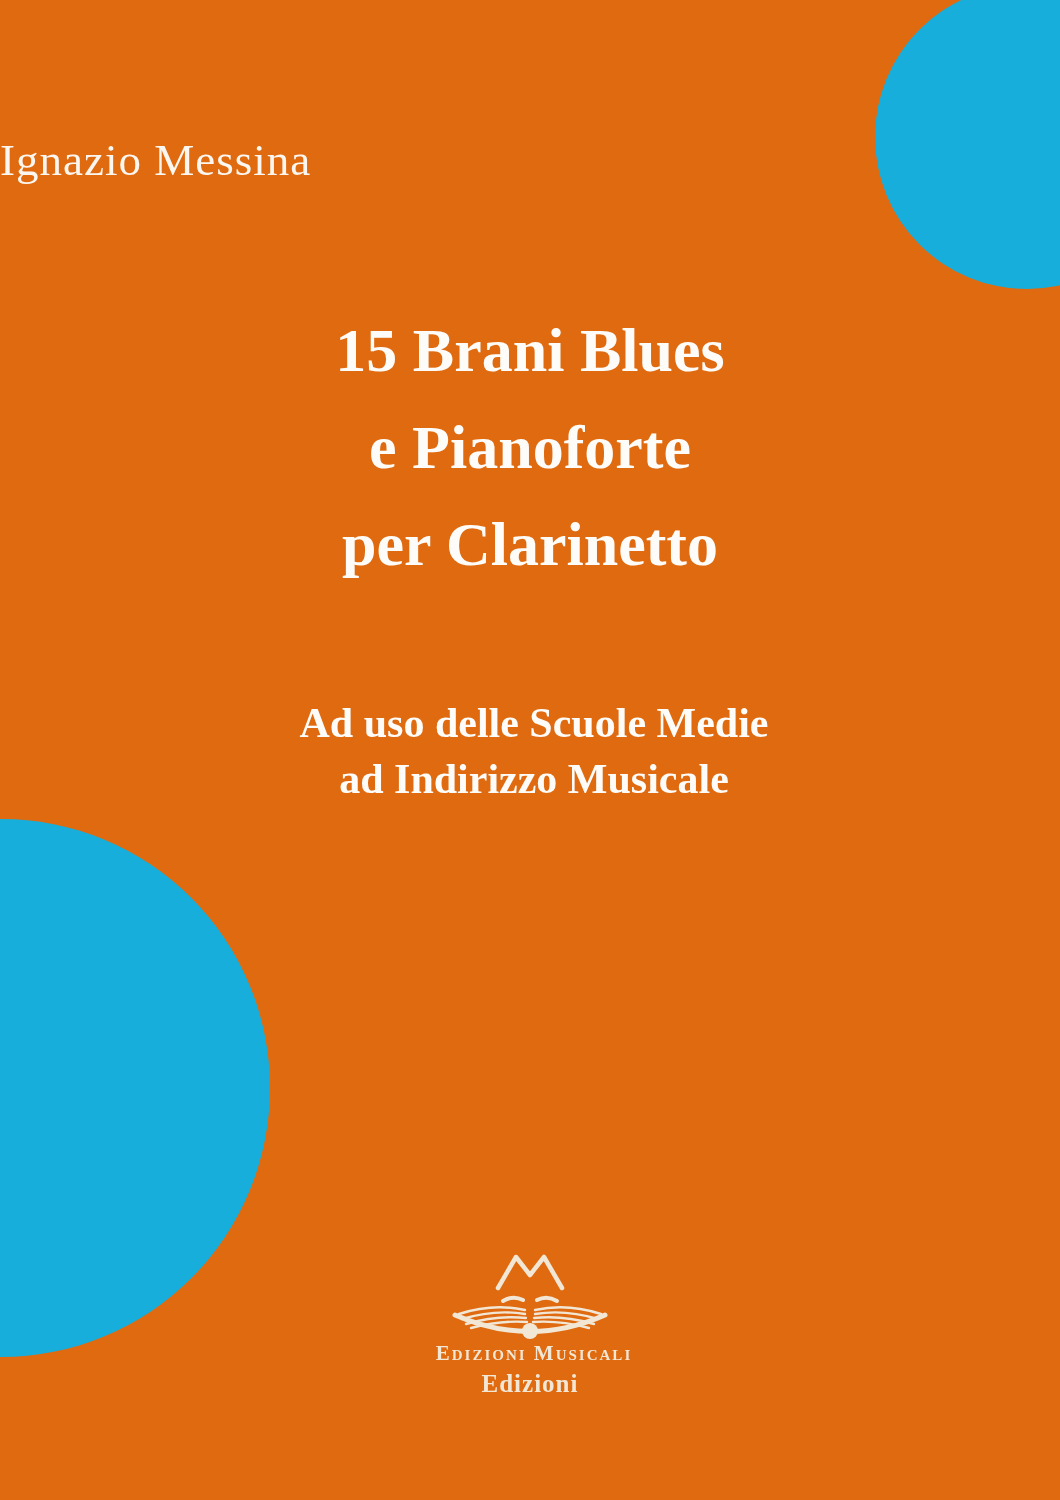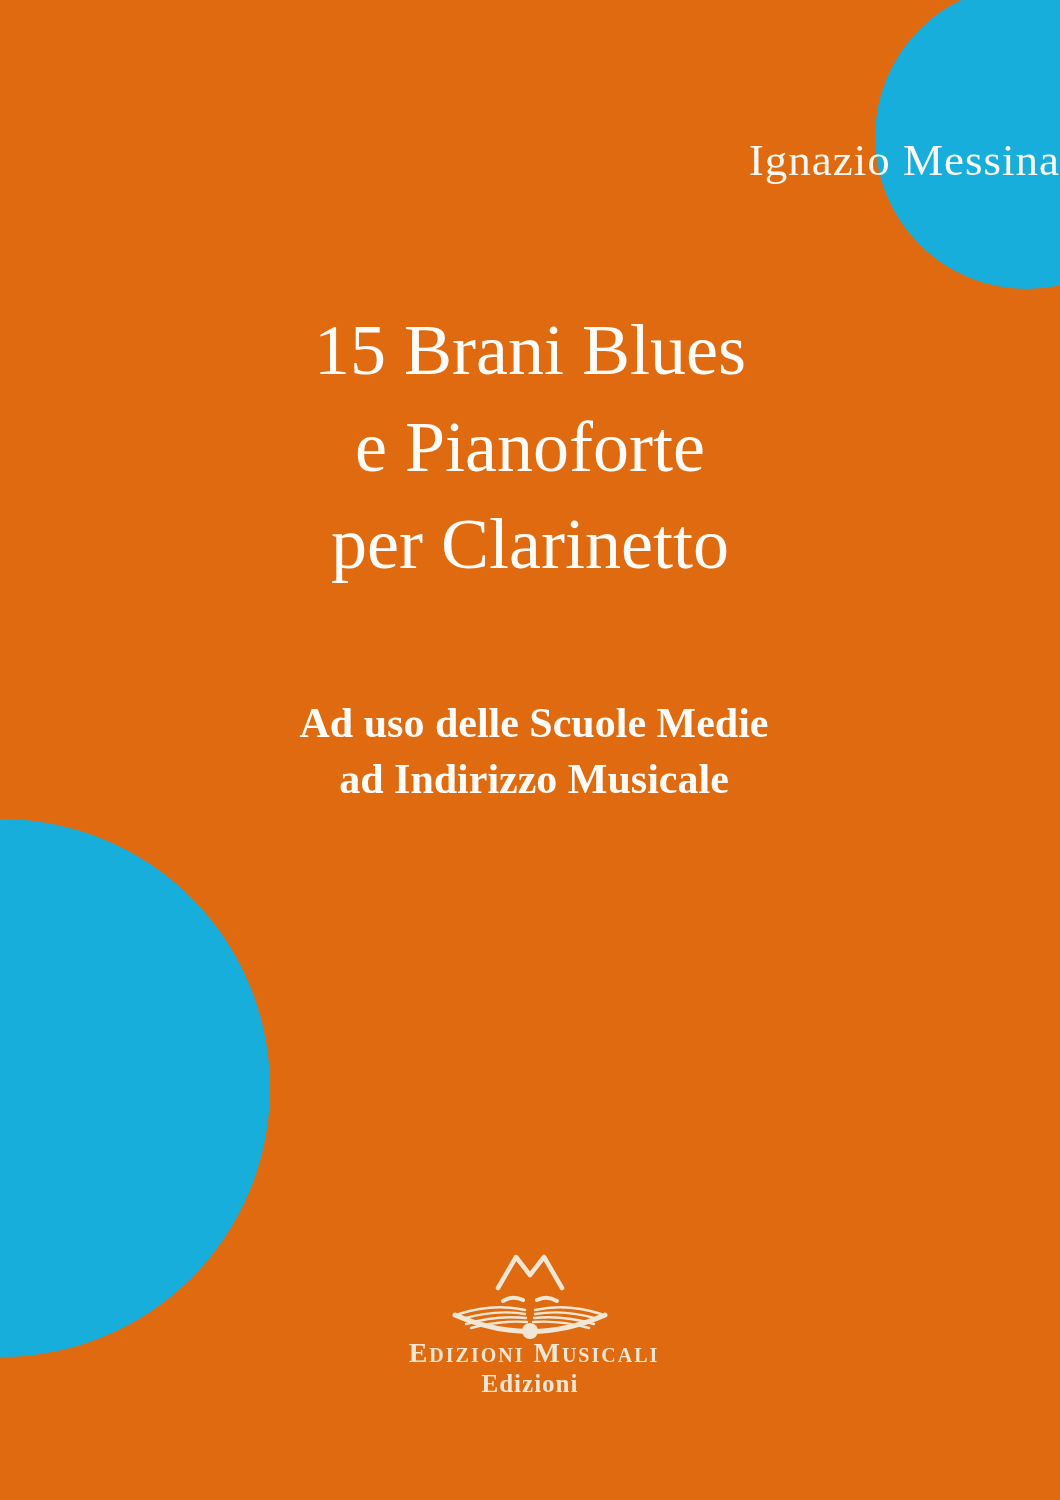--- a/index.html
+++ b/index.html
@@ -14,50 +14,50 @@
   .accent-circle{
     position:absolute;
     border-radius:50%;
     background:#18AEDC;
   }
   .accent-circle.top-right{ width:304px;height:304px; left:875px; top:-15px; }
   .accent-circle.bottom-left{ width:538px;height:538px; left:-268px; top:819px; }
 
   .author{
     position:absolute; top:134px; left:0; width:100%;
-    text-align:right;
+    text-align:left;
     font-size:45px; line-height:52px;
     letter-spacing:1px;
     color:#FBF7F0;
   }
   .title{
     position:absolute; top:302px; left:0; width:100%;
     text-align:center;
-    font-weight:normal;
-    font-size:72px; line-height:97px;
+    font-weight:bold;
+    font-size:62px; line-height:97px;
     color:#FEFCF8;
   }
   .subtitle{
     position:absolute; top:695px; left:4px; width:100%;
     text-align:center;
     font-weight:bold;
     font-size:42px; line-height:56px;
     color:#FEFCF8;
   }
   .publisher{
     position:absolute; top:1248px; left:0; width:100%;
     text-align:center;
     color:#F2E6D4;
   }
   .publisher svg{ display:block; margin:0 auto; }
   .pub-name{
     margin-top:2px;
     font-variant:small-caps;
     font-weight:bold;
-    font-size:28px; line-height:22px;
+    font-size:21px; line-height:22px;
     letter-spacing:2px;
     padding-left:8px;
   }
   .pub-imprint{
     margin-top:7px;
     font-weight:bold;
     font-size:25px; line-height:26px;
     letter-spacing:1px;
   }
 </style>

